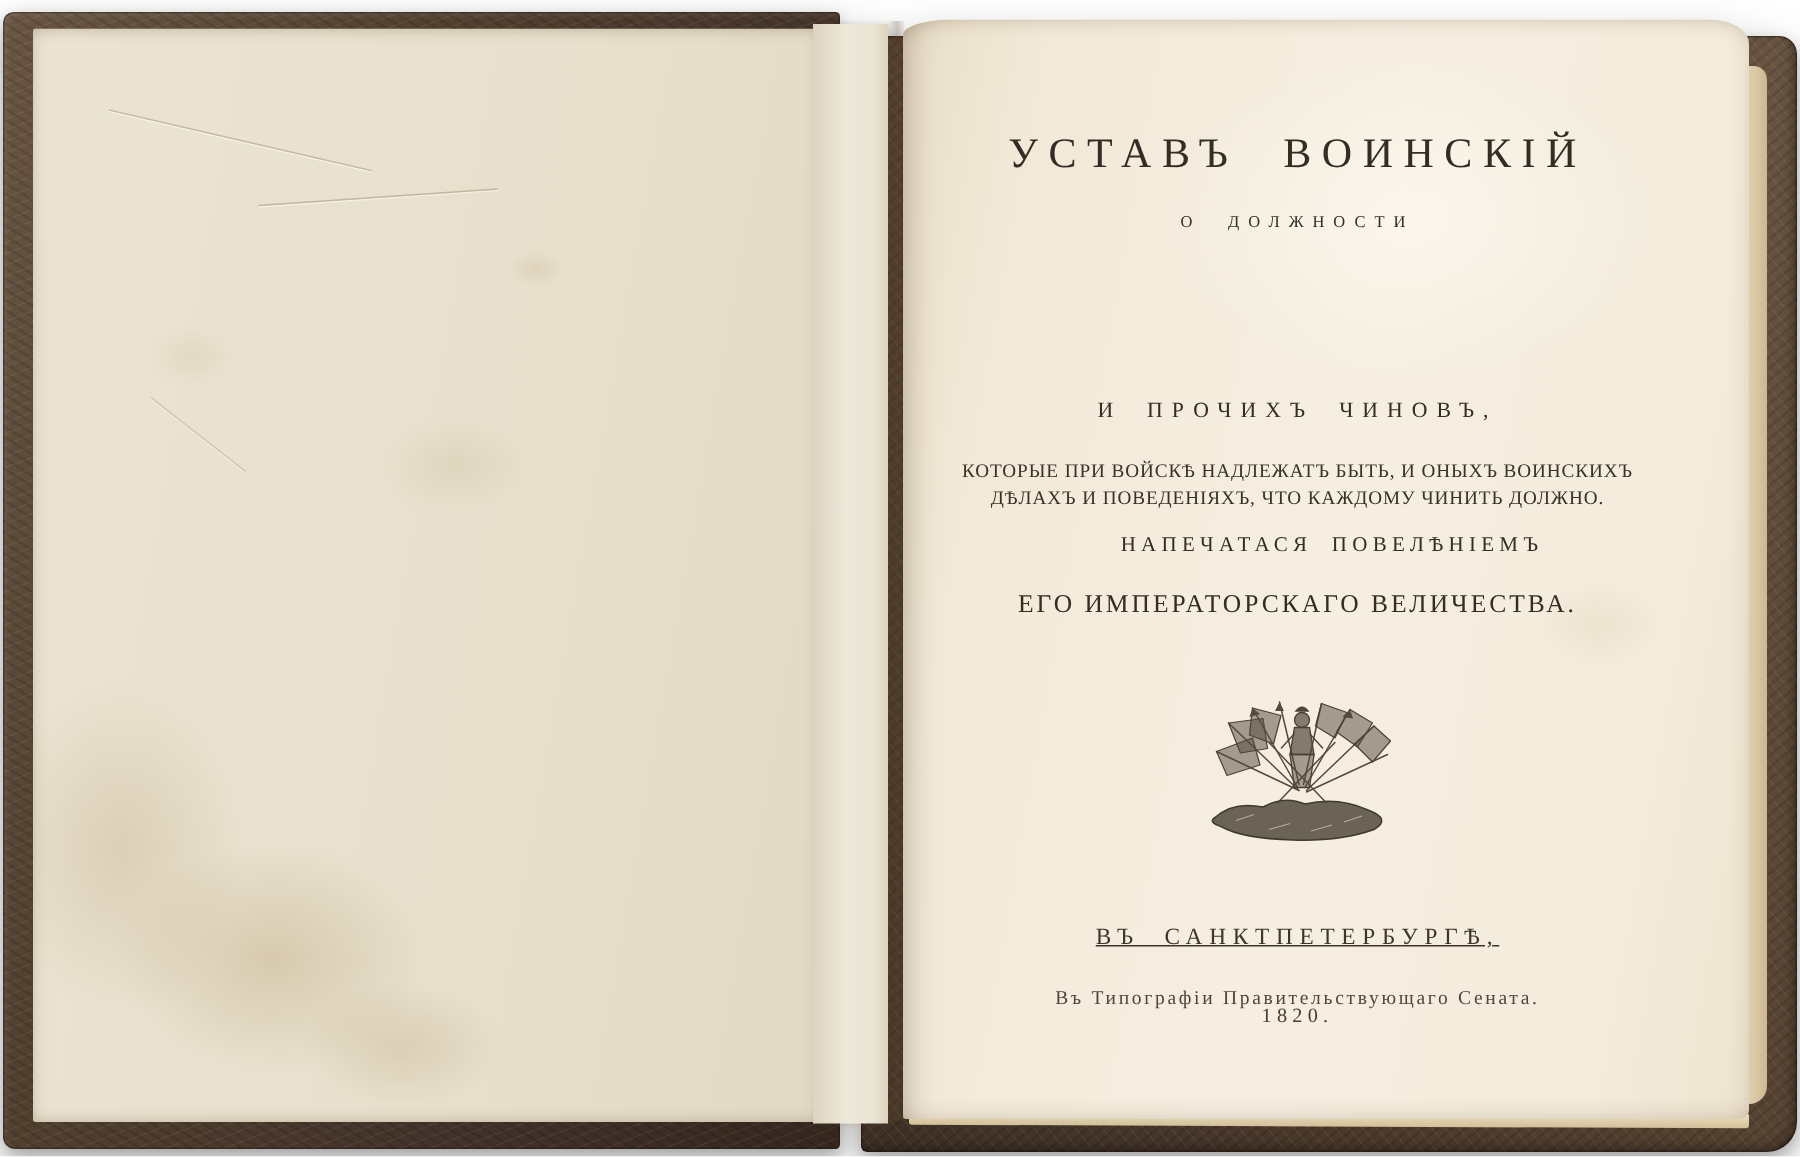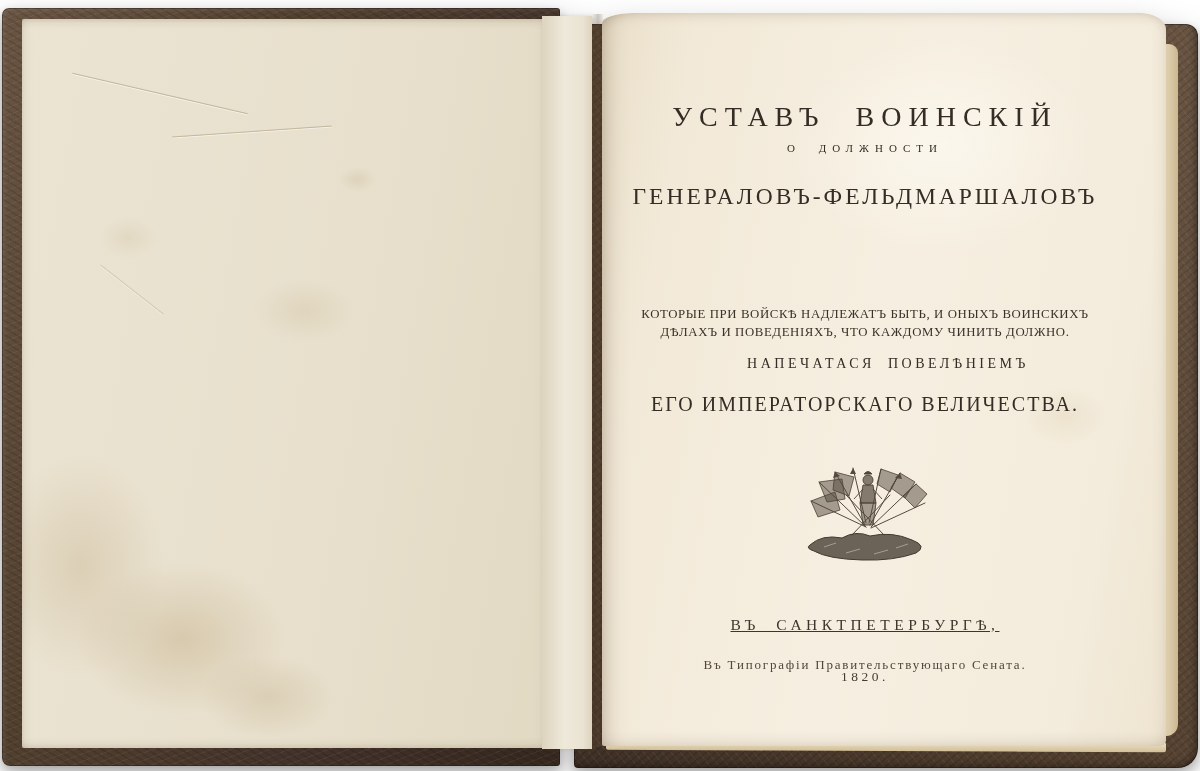--- a/index.html
+++ b/index.html
@@ -62,29 +62,29 @@
     border-radius:32px 26px 6px 2px / 10px 16px 6px 2px;
     background:
       radial-gradient(220px 150px at 60% 18%, rgba(255,253,246,0.55), rgba(0,0,0,0) 72%),
       radial-gradient(60px 40px at 82% 55%, rgba(205,185,145,0.18), rgba(0,0,0,0) 70%),
       linear-gradient(100deg,#e9dfc9 0%,#f2e9d8 14%,#f6efe1 50%,#f3ebdb 85%,#eee4d0 100%);
     box-shadow:inset 14px 0 24px -16px rgba(95,70,45,.5),
                inset 0 8px 12px -10px rgba(130,105,75,.35),
                inset -7px -7px 16px -10px rgba(130,105,75,.30);}
 
   .tp-line{position:absolute;left:0;right:38px;text-align:center;color:#352d25;white-space:nowrap;}
-  .t-main   {top:88px; font-size:28px;  letter-spacing:7px;  word-spacing:16px;}
+  .t-main   {top:74px; font-size:28px;  letter-spacing:7px;  word-spacing:16px;}
   .s-1      {top:129px;font-size:11px;letter-spacing:6px;  word-spacing:9px;}
   .t-2      {top:170px;font-size:23.5px;letter-spacing:3px;}
   .s-2      {top:214px;font-size:14.5px;letter-spacing:5.5px;word-spacing:7px;}
   .s-3      {top:253px;font-size:14.5px;letter-spacing:6px;  word-spacing:7px;}
   .note-1   {top:294px;font-size:12.8px;letter-spacing:.6px;color:#3a3229;}
   .note-2   {top:312px;font-size:12.8px;letter-spacing:.6px;color:#3a3229;}
   .decree-1 {top:343px;font-size:14px;  letter-spacing:3.5px;word-spacing:6px;padding-left:46px;}
-  .decree-2 {top:380px;font-size:20px;letter-spacing:2px;}
+  .decree-2 {top:380px;font-size:17px;letter-spacing:2px;}
   .city     {top:603px;font-size:15.5px;letter-spacing:4.5px;word-spacing:8px;color:#3e362c;text-decoration:underline;}
   .printer  {top:644px;font-size:13px;  letter-spacing:1.8px;color:#51463a;}
   .year     {top:656px;font-size:13.5px;letter-spacing:3.5px;color:#463d31;}
 
   .vignette{position:absolute;top:452px;left:50%;transform:translateX(calc(-50% - 16px));
             width:132px;height:100px;opacity:.92;}
 </style>
 </head>
 <body>
 
@@ -102,21 +102,21 @@
       <div class="crease crease-2"></div>
       <div class="crease crease-3"></div>
     </div>
 
     <div class="tissue"></div>
     <div class="gutter"></div>
 
     <div class="page-right">
       <div class="tp-line t-main">УСТАВЪ  ВОИНСКІЙ</div>
       <div class="tp-line s-1">О ДОЛЖНОСТИ</div>
-      <div class="tp-line t-2">ГЕНЕРАЛОВЪ-ФЕЛЬДМАРШАЛОВЪ</div>
+      <div class="tp-line s-3">И ПРОЧИХЪ ЧИНОВЪ,</div>
       <div class="tp-line note-1">КОТОРЫЕ ПРИ ВОЙСКѢ НАДЛЕЖАТЪ БЫТЬ, И ОНЫХЪ ВОИНСКИХЪ</div>
       <div class="tp-line note-2">ДѢЛАХЪ И ПОВЕДЕНІЯХЪ, ЧТО КАЖДОМУ ЧИНИТЬ ДОЛЖНО.</div>
       <div class="tp-line decree-1">НАПЕЧАТАСЯ ПОВЕЛѢНІЕМЪ</div>
       <div class="tp-line decree-2">ЕГО ИМПЕРАТОРСКАГО ВЕЛИЧЕСТВА.</div>
 
       <div class="vignette">
         <svg viewBox="0 0 132 100" width="132" height="100" xmlns="http://www.w3.org/2000/svg">
 
           <g stroke="#463c2f" stroke-width="1" fill="none" stroke-linecap="round">
             <line x1="64" y1="62" x2="9" y2="36"></line>

